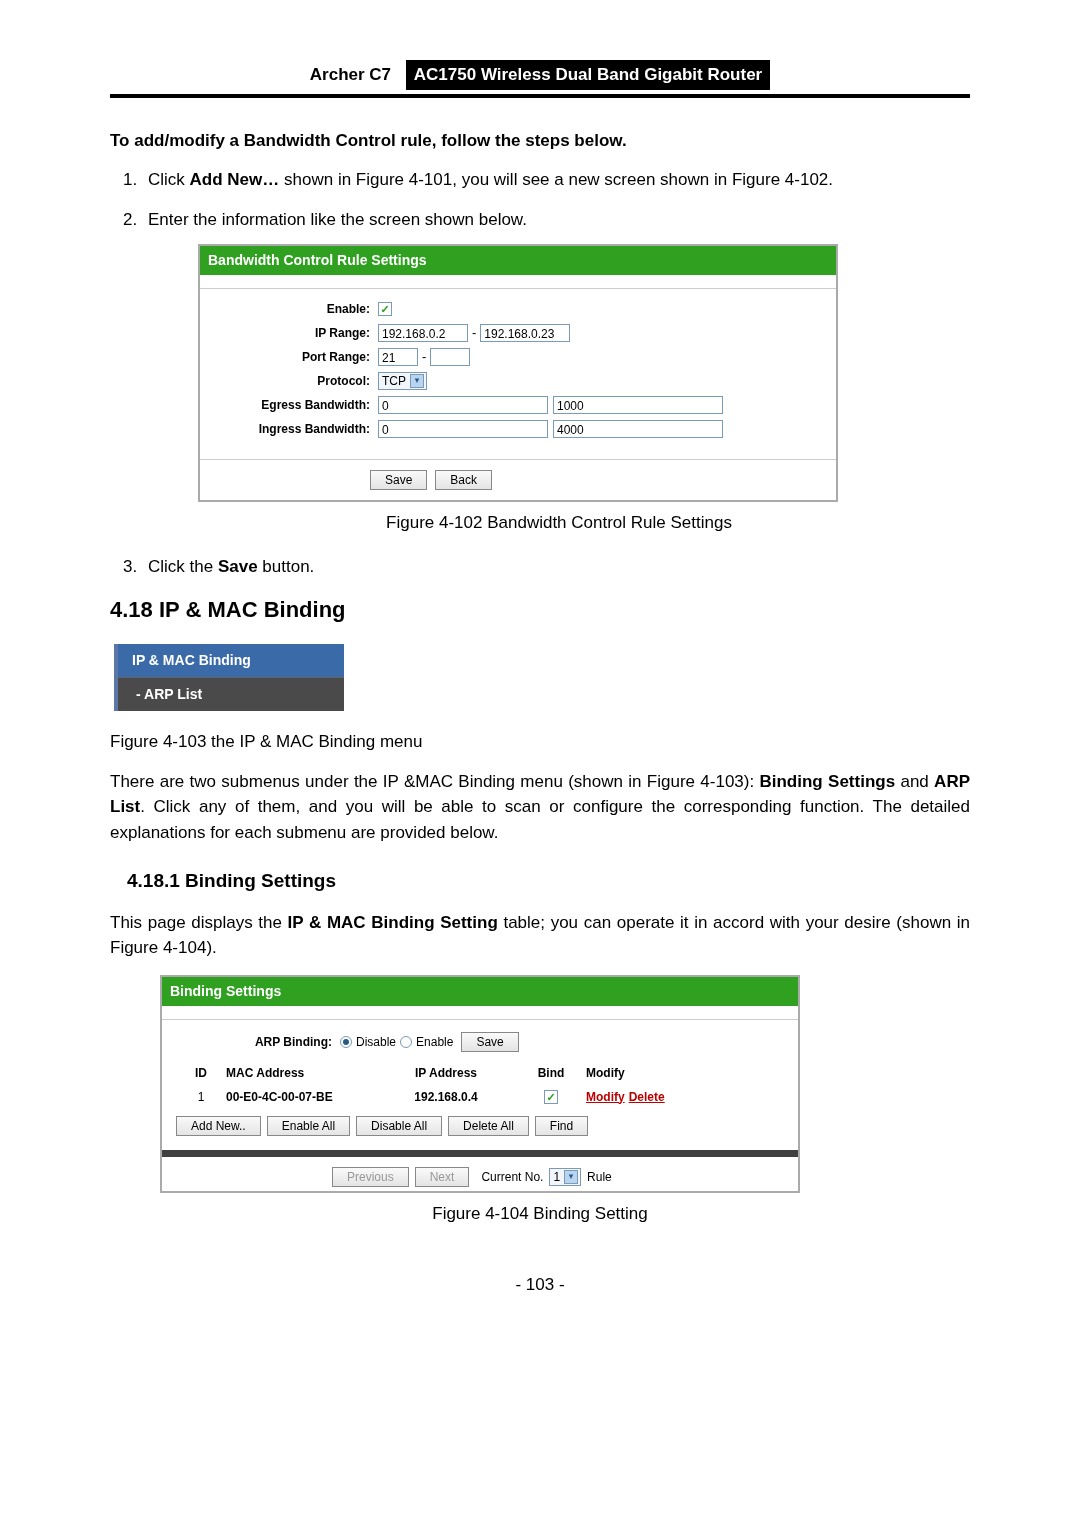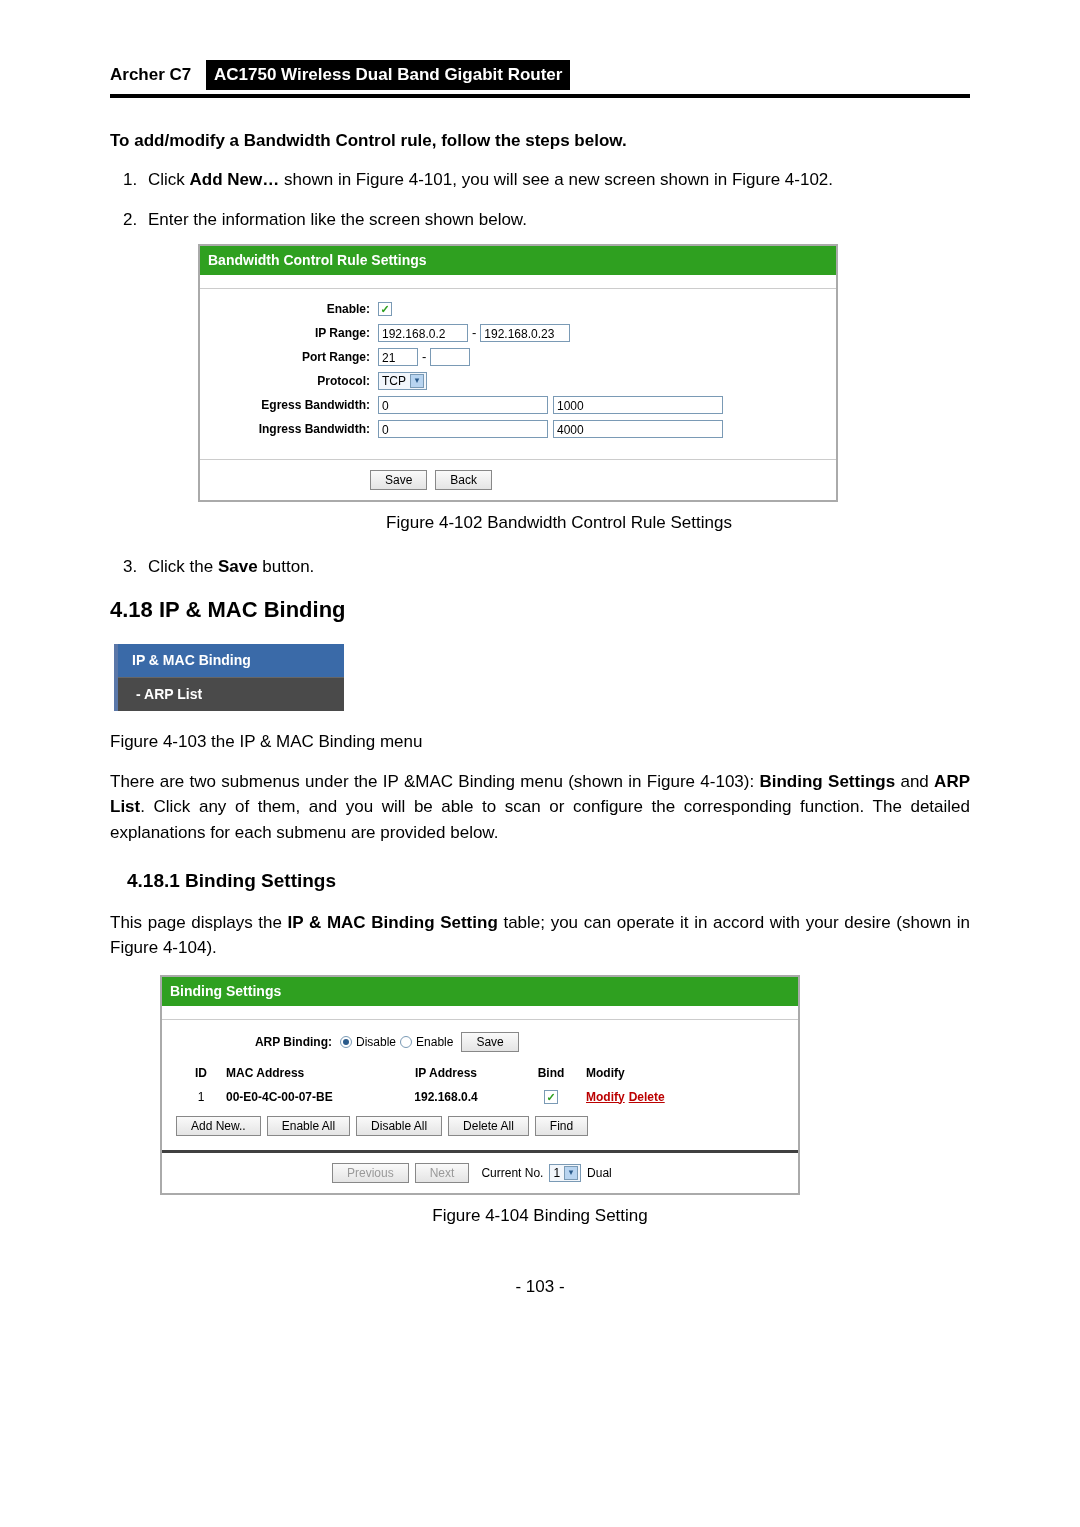--- a/index.html
+++ b/index.html
@@ -7,21 +7,21 @@
     background: #fff;
     font-family: Arial, Helvetica, sans-serif;
     width: 1080px;
     margin: 0 auto;
     padding: 60px 110px 40px 110px;
     color: #000;
     font-size: 17px;
     line-height: 1.5;
   }
   .header-row {
-    text-align: left;
+    text-align: center;
     font-weight: bold;
     font-size: 17px;
     margin-bottom: 4px;
   }
   .header-model { display: inline-block; margin-right: 10px; }
   .header-desc { display: inline-block; background: #000; color: #fff; padding: 2px 8px; }
   .header-line {
     height: 4px;
     background: #000;
     margin-bottom: 30px;
@@ -120,21 +120,21 @@
   
   .bs-table-head { display: flex; font-weight: bold; font-size: 12px; padding: 8px 6px 4px 6px; }
   .bs-row { display: flex; font-size: 12px; padding: 2px 6px; align-items: center; }
   .bs-id { width: 50px; text-align: center; }
   .bs-mac { width: 150px; }
   .bs-ip { width: 140px; text-align: center; }
   .bs-bind { width: 70px; text-align: center; }
   .bs-mod { width: 120px; }
   .bs-mod .lnk { color: #b00; text-decoration: underline; margin-right: 4px; }
   .bs-btns { display: flex; gap: 6px; padding: 8px 6px 6px 6px; }
-  .pager { border-top: 3px solid #404040; padding: 10px 0 10px 170px; display: flex; gap: 6px; align-items: center; font-size: 12px; }
+  .pager { border-top: 7px solid #404040; padding: 10px 0 4px 170px; display: flex; gap: 6px; align-items: center; font-size: 12px; }
   .checkbox {
     width: 14px; height: 14px;
     border: 1px solid #7a9ab5;
     display: inline-flex; align-items: center; justify-content: center;
     font-size: 11px; color: #2fa020; font-weight: bold;
   }
   .radio {
     width: 12px; height: 12px; border: 1px solid #7a9ab5; border-radius: 50%;
     display: inline-flex; align-items: center; justify-content: center;
   }
@@ -298,19 +298,19 @@
   </div>
 
   <div class="pager">
     <span class="btn disabled">Previous</span>
     <span class="btn disabled">Next</span>
     <span style="margin-left:6px">Current No.</span>
     <span class="sel">
       <span>1</span>
       <span class="down">▾</span>
     </span>
-    <span>Dual</span>
+    <span>Rule</span>
   </div>
 </div>
 
 <div class="caption">Figure 4-104 Binding Setting</div>
 
 <div class="pagenum">- 103 -</div>
 
 </body></html>

